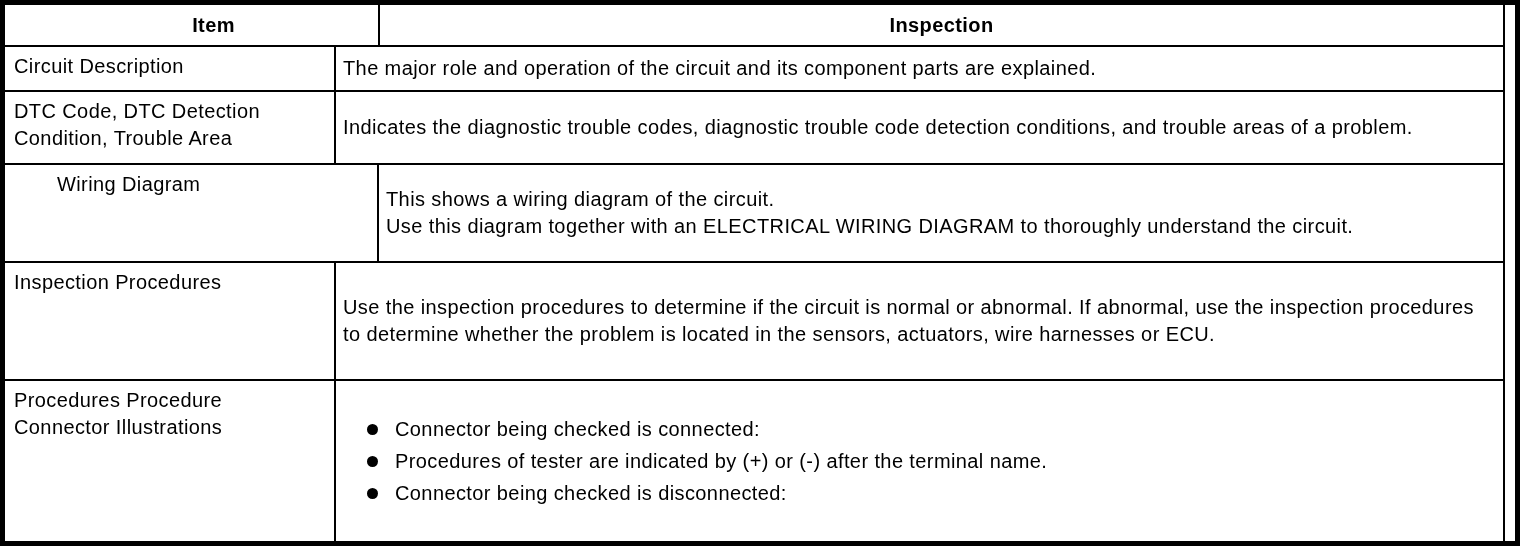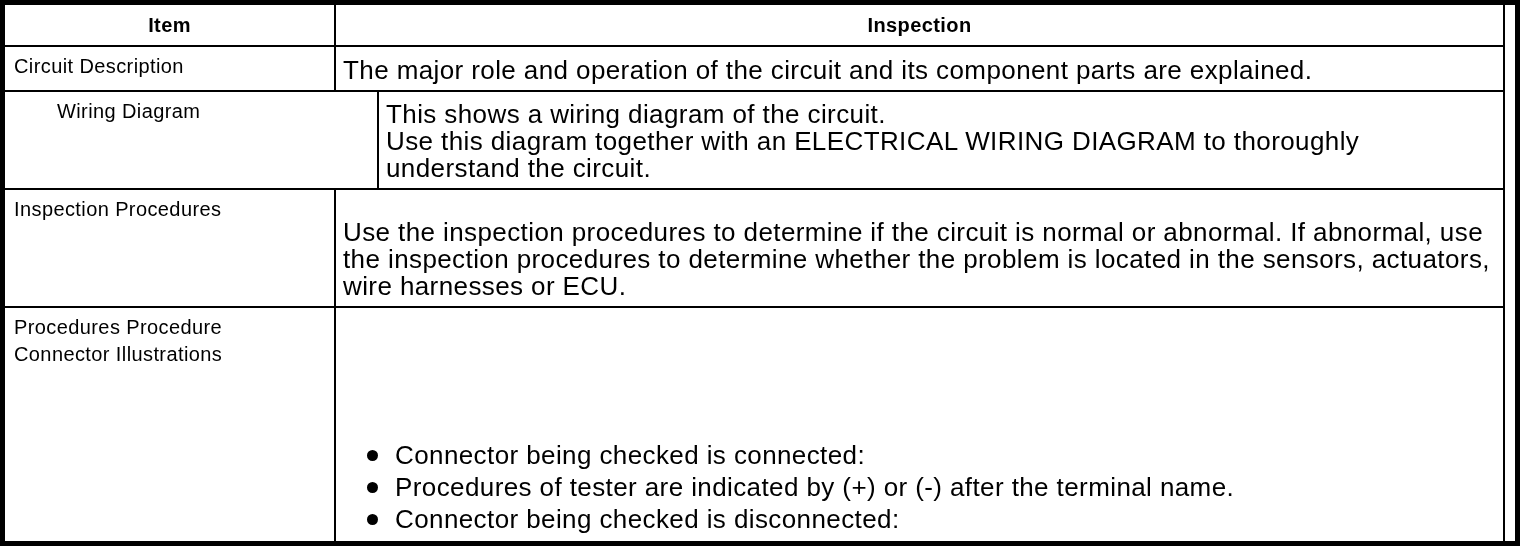--- a/index.html
+++ b/index.html
@@ -45,39 +45,40 @@
     flex: 0 0 331px;
   }
   .th-desc, .td-desc {
     box-sizing: border-box;
     flex: 1 1 auto;
   }
   .header-row {
     height: 42px;
     font-weight: bold;
     font-size: 20px;
+    padding-left: 44px;
   }
   .header-row .th-item,
   .header-row .th-desc {
     display: flex;
     align-items: center;
     justify-content: center;
   }
   .td-item {
     display: flex;
     padding: 6px 20px 6px 9px;
     font-size: 20px;
     line-height: 27px;
   }
   .td-desc {
     display: flex;
     flex-direction: column;
-    justify-content: flex-end;
+    justify-content: center;
     padding: 6px 10px 6px 7px;
-    font-size: 26px;
+    font-size: 20px;
     line-height: 27px;
     border-radius: 11px;
   }
   .row-h1 { height: 45px; }
   .row-h2 { height: 73px; }
   .row-h3 { height: 98px; padding-left: 43px; }
   .row-h4 { height: 118px; }
   .para { margin: 0; }
   .bullet-row {
     display: flex;
@@ -112,20 +113,28 @@
 
     <div class="tr row-h1">
       <div class="td-item">
         <span>Circuit Description</span>
       </div>
       <div class="td-desc">
         <p class="para">The major role and operation of the circuit and its component parts are explained.</p>
       </div>
     </div>
 
+    <div class="tr row-h2">
+      <div class="td-item">
+        <span>DTC Code, DTC Detection Condition, Trouble Area</span>
+      </div>
+      <div class="td-desc">
+        <p class="para">Indicates the diagnostic trouble codes, diagnostic trouble code detection conditions, and trouble areas of a problem.</p>
+      </div>
+    </div>
 
     <div class="tr row-h3">
       <div class="td-item">
         <span>Wiring Diagram</span>
       </div>
       <div class="td-desc">
         <p class="para">This shows a wiring diagram of the circuit.</p>
         <p class="para">Use this diagram together with an ELECTRICAL WIRING DIAGRAM to thoroughly understand the circuit.</p>
       </div>
     </div>

